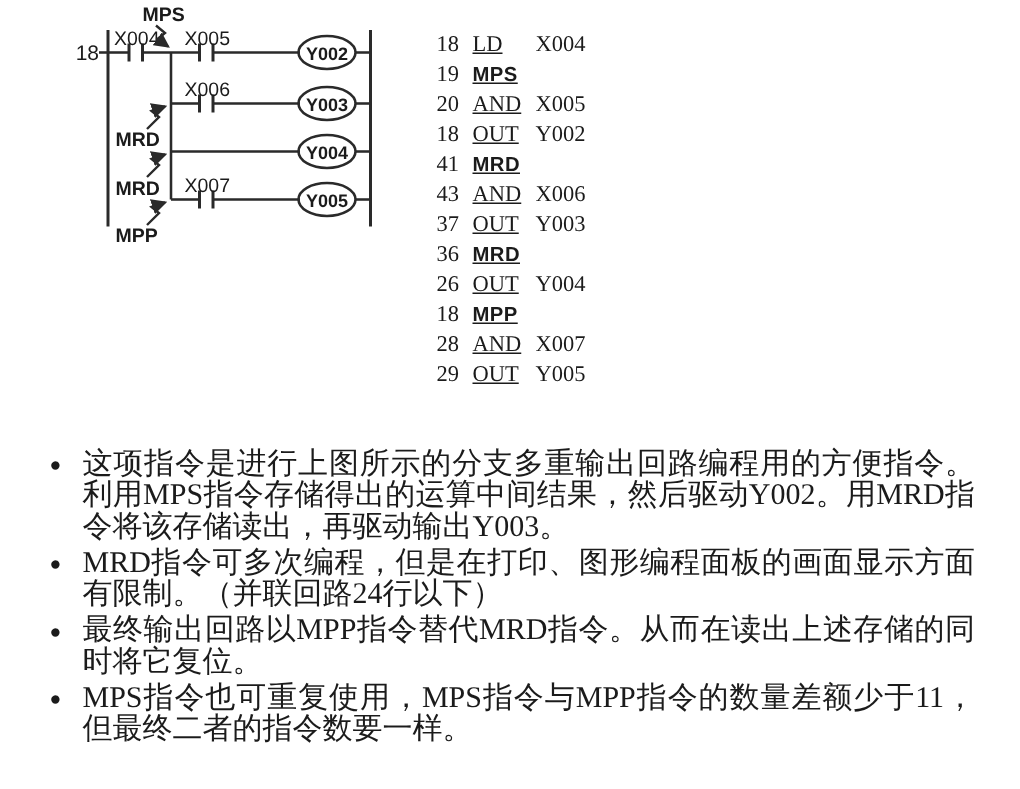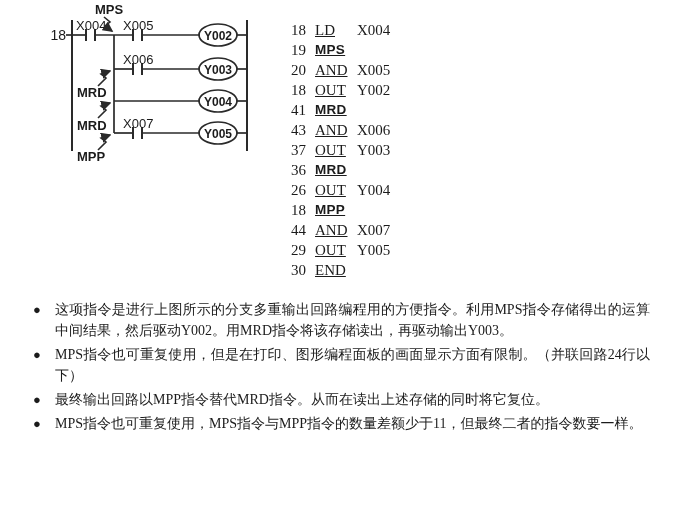--- a/index.html
+++ b/index.html
@@ -33,21 +33,21 @@
   }
   .prow .operand { }
   
   .notes { position:absolute; left:33px; top:299px; width:617px; }
   .note { display:flex; align-items:flex-start; margin-bottom:3px; }
   .note .bullet {
     flex:0 0 14px; font-size:13px; line-height:21px; margin-right:8px;
     font-family:"Liberation Sans", sans-serif;
   }
   .note p {
-    margin:0; font-size:14px; line-height:21px; text-align:justify;
+    margin:0; font-size:20px; line-height:21px; text-align:justify;
     font-family:"Liberation Serif", serif;
   }
 </style>
 </head>
 <body>
 
 <div class="page">
 
   <svg class="ladder" width="270" height="172" viewBox="0 0 270 172">
     <defs>
@@ -166,44 +166,39 @@
       <span class="step">26</span>
       <span class="op">OUT</span>
       <span class="operand">Y004</span>
     </div>
     <div class="prow">
       <span class="step">18</span>
       <span class="op stack">MPP</span>
       <span class="operand"></span>
     </div>
     <div class="prow">
-      <span class="step">44</span>
+      <span class="step">28</span>
       <span class="op">AND</span>
       <span class="operand">X007</span>
     </div>
     <div class="prow">
       <span class="step">29</span>
       <span class="op">OUT</span>
       <span class="operand">Y005</span>
     </div>
-    <div class="prow">
-      <span class="step">30</span>
-      <span class="op">END</span>
-      <span class="operand"></span>
-    </div>
   </div>
 
   <div class="notes">
     <div class="note">
       <span class="bullet">●</span>
       <p>这项指令是进行上图所示的分支多重输出回路编程用的方便指令。利用MPS指令存储得出的运算中间结果，然后驱动Y002。用MRD指令将该存储读出，再驱动输出Y003。</p>
     </div>
     <div class="note">
       <span class="bullet">●</span>
-      <p>MPS指令也可重复使用，但是在打印、图形编程面板的画面显示方面有限制。（并联回路24行以下）</p>
+      <p>MRD指令可多次编程，但是在打印、图形编程面板的画面显示方面有限制。（并联回路24行以下）</p>
     </div>
     <div class="note">
       <span class="bullet">●</span>
       <p>最终输出回路以MPP指令替代MRD指令。从而在读出上述存储的同时将它复位。</p>
     </div>
     <div class="note">
       <span class="bullet">●</span>
       <p>MPS指令也可重复使用，MPS指令与MPP指令的数量差额少于11，但最终二者的指令数要一样。</p>
     </div>
   </div>

